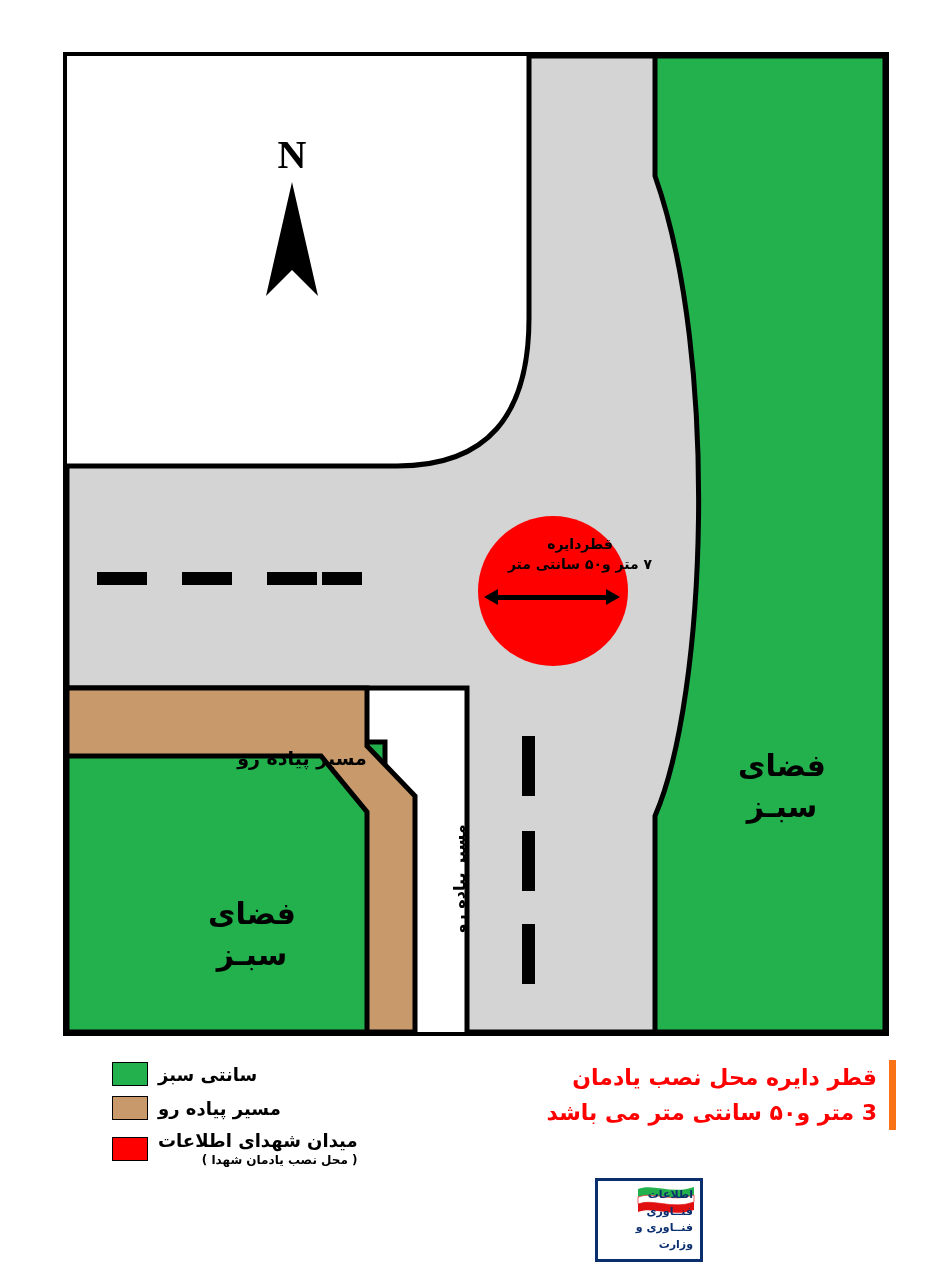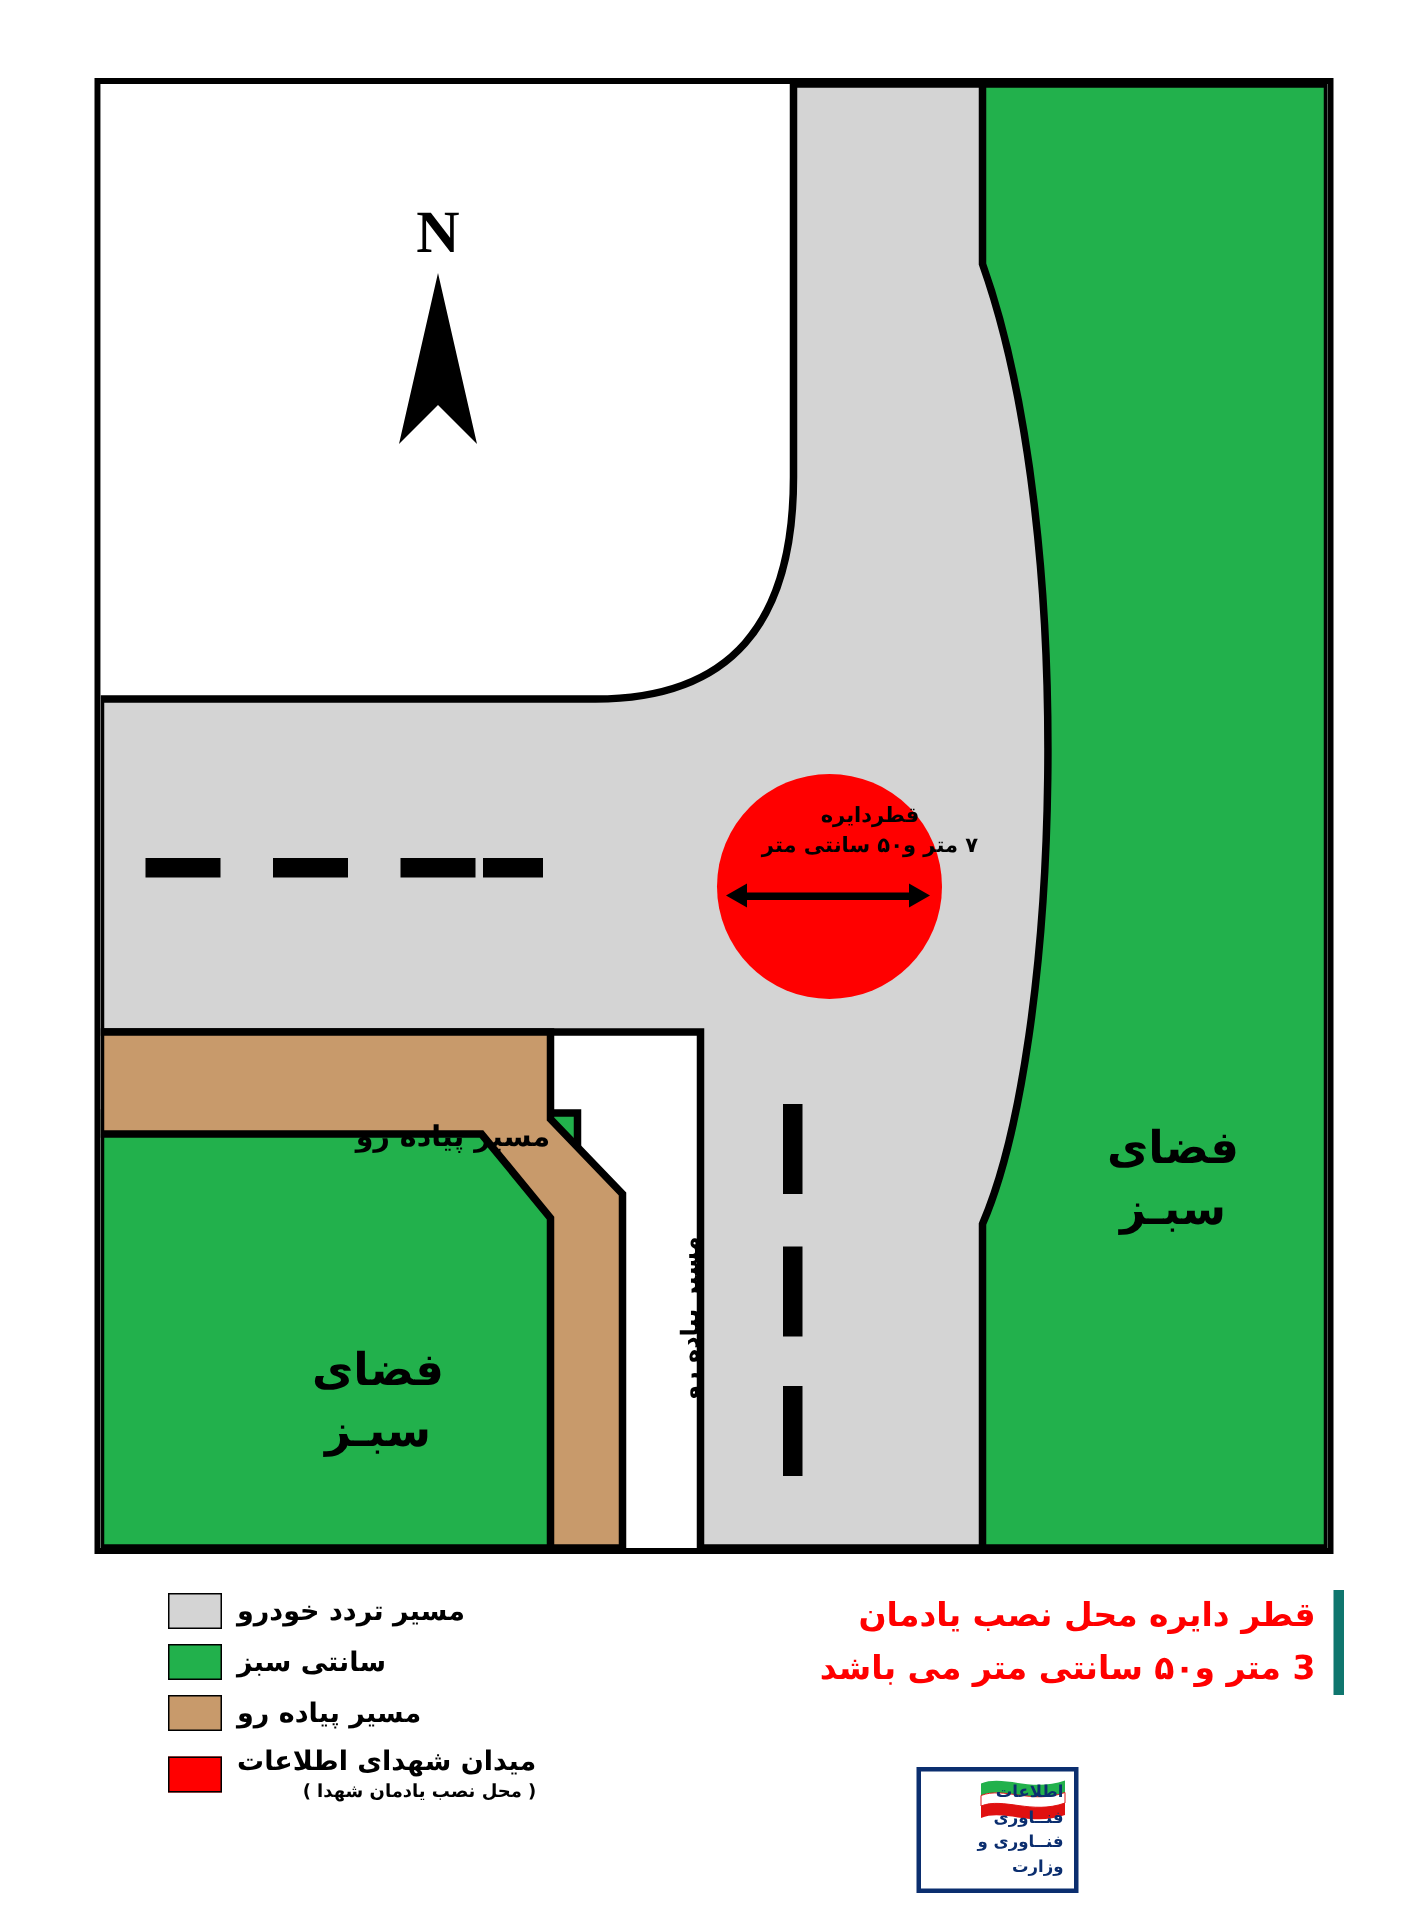--- a/index.html
+++ b/index.html
@@ -42,25 +42,25 @@
 
   
   .legend{position:absolute;left:112px;top:1062px;width:330px;}
   .legend-row{display:flex;align-items:center;justify-content:flex-end;margin-bottom:10px;direction:rtl;}
   .legend-text{font-size:18px;color:#000;font-weight:bold;direction:rtl;text-align:right;margin-left:10px;}
   .legend-sub{display:block;font-size:12px;font-weight:bold;margin-top:2px;}
   .swatch{width:34px;height:22px;border:1px solid #000;flex:0 0 auto;}
 
   
   .note{position:absolute;right:55px;top:1060px;width:400px;text-align:right;direction:rtl;}
-  .note-inner{display:inline-block;border-right:7px solid #0f766e;padding-right:12px;}
+  .note-inner{display:inline-block;border-right:7px solid #f97316;padding-right:12px;}
   .note-line{color:#ff0000;font-size:22px;font-weight:bold;line-height:1.6;}
 
   
-  .logo{position:absolute;right:232px;top:1178px;width:108px;height:84px;border:3px solid #0b2e6f;box-sizing:border-box;background:#fff;}
+  .logo{position:absolute;right:248px;top:1178px;width:108px;height:84px;border:3px solid #0b2e6f;box-sizing:border-box;background:#fff;}
   .logo-inner{position:relative;width:100%;height:100%;overflow:hidden;}
   .logo-text{position:absolute;inset:0;color:#0b2e6f;font-size:11px;font-weight:bold;direction:rtl;line-height:1.5;padding:6px 7px;text-align:right;}
 </style>
 </head>
 <body>
 
 <div id="map-figure">
 
   <div class="map-frame">
 
@@ -135,26 +135,20 @@
     <div class="map-label label-green-left">
       <span id="lbl-gl-1">فضای</span><br><span id="lbl-gl-2">سبـز</span>
     </div>
     <div class="map-label label-sidewalk-top">مسیر پیاده رو</div>
     <div class="map-label label-sidewalk-vert">مسیر پیاده رو</div>
   </div>
 
   <div class="legend">
     <div class="legend-row">
       <span class="legend-text">
-        <span>مسیر تردد خودرو</span>
-      </span>
-      <span class="swatch" id="sw0" style="background: rgb(212, 212, 212);"></span>
-    </div>
-    <div class="legend-row">
-      <span class="legend-text">
         <span>سانتی سبز</span>
       </span>
       <span class="swatch" id="sw1" style="background: rgb(34, 177, 76);"></span>
     </div>
     <div class="legend-row">
       <span class="legend-text">
         <span>مسیر پیاده رو</span>
       </span>
       <span class="swatch" id="sw2" style="background: rgb(200, 154, 107);"></span>
     </div>

